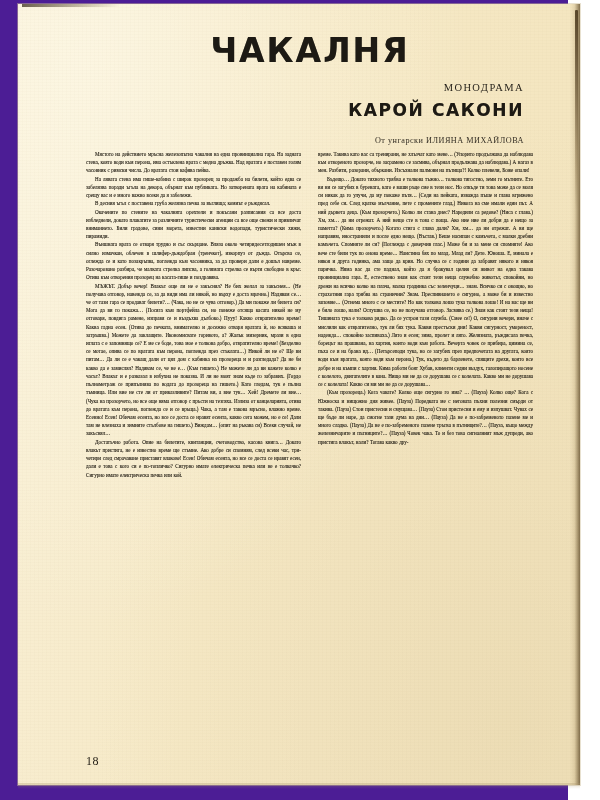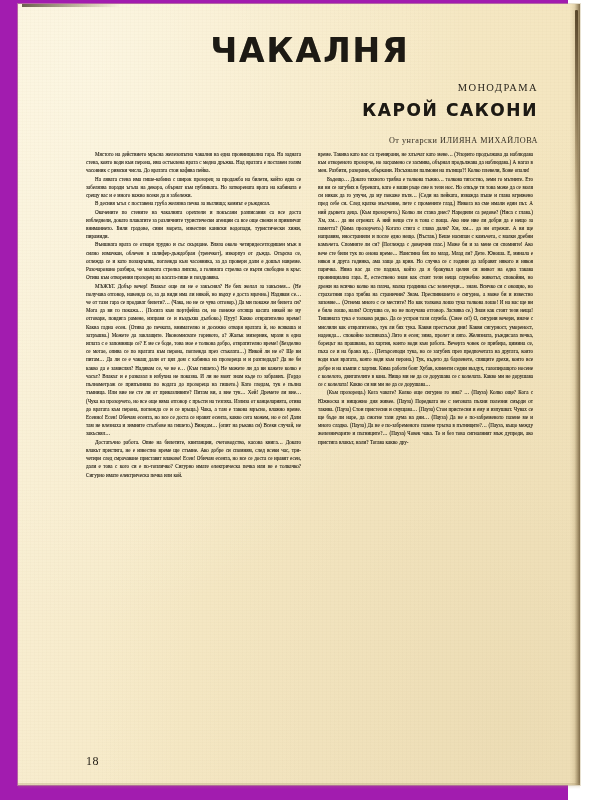--- a/index.html
+++ b/index.html
@@ -8,21 +8,21 @@
   }
   body {
     width: 600px; height: 800px;
     overflow: hidden;
     font-family: "Liberation Serif", serif;
   }
 
   #scan {
     position: relative;
     width: 568px; height: 800px;
-    background: #a21caf;
+    background: #4c1d95;
   }
 
   
   #page {
     position: absolute;
     left: 18px; top: 4px;
     width: 562px; height: 781px;
     background: #f7ebcb;
     background-image:
       radial-gradient(ellipse at 12% 8%, rgba(255,252,238,.55), rgba(255,252,238,0) 55%),
@@ -73,21 +73,21 @@
     font-family: "DejaVu Sans", sans-serif;
     font-weight: 700;
     font-size: 33px;
     letter-spacing: 2.0px;
     color: #1d1a14;
     margin-left: 22px;
     line-height: 1;
   }
   .subtitle-wrap {
     margin-top: 15px;
-    padding-right: 42px;
+    padding-right: 56px;
     text-align: right;
   }
   .subtitle-kind {
     font-family: "Liberation Serif", serif;
     font-size: 10.5px;
     letter-spacing: 1.4px;
     color: #231f18;
     display: block;
   }
   .author-name {

